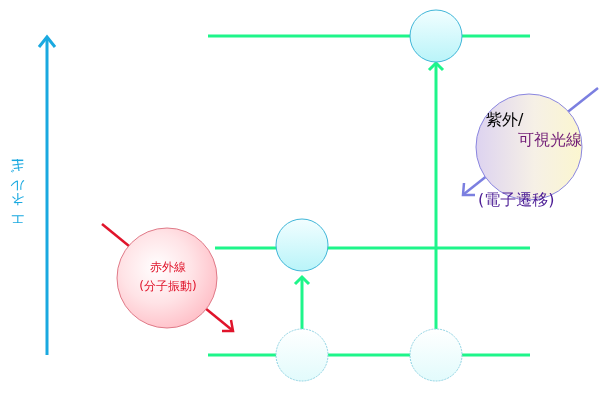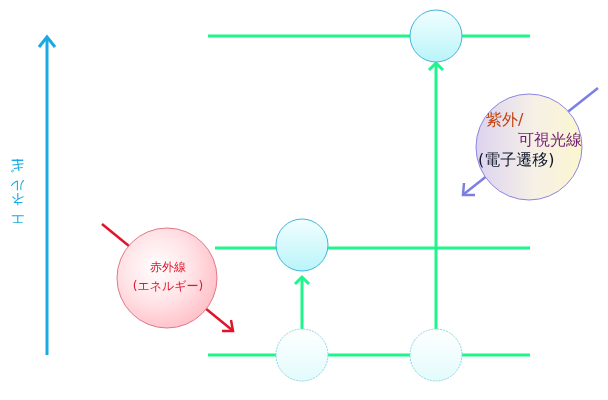--- a/index.html
+++ b/index.html
@@ -5,23 +5,23 @@
   html, body { margin:0; padding:0; background:#ffffff; }
   body { width:608px; height:400px; position:relative; overflow:hidden;
          font-family:"DejaVu Sans", sans-serif; }
   svg { position:absolute; left:0; top:0; }
   .lbl { position:absolute; text-align:center; white-space:nowrap; }
   .energy-label { position:absolute; left:8px; top:150px; width:20px; height:100px;
     color:#1aa9e0; font-size:14px; writing-mode:vertical-rl; transform:rotate(180deg);
     text-align:center; }
   .ir-label { left:118px; top:258px; width:100px; font-size:12px; line-height:19px; color:#e0142b; }
   .uv-label { left:476px; top:110px; width:120px; font-size:16px; line-height:20px; }
-  .uv-l1 { color:#c2410c; display:block; text-align:left; padding-left:10px; }
+  .uv-l1 { color:#000000; display:block; text-align:left; padding-left:10px; }
   .uv-l2 { color:#701a75; display:block; text-align:right; padding-right:14px; }
-  .uv-l3 { color:#0f172a; display:block; text-align:left; padding-left:2px; }
+  .uv-l3 { color:#4c1d95; display:block; text-align:left; padding-left:2px;margin-top:40px; }
 </style>
 </head>
 <body>
 
 <svg width="608" height="400">
   <defs>
     <linearGradient id="eg" x1="0" y1="0" x2="0" y2="1">
       <stop offset="0" stop-color="#f2feff"></stop>
       <stop offset="1" stop-color="#b9f4f9"></stop>
     </linearGradient>
@@ -76,20 +76,20 @@
     <line x1="598" y1="88" x2="464" y2="194"></line>
     <polyline points="464,183 463,195 475,195"></polyline>
   </g>
   <circle cx="529" cy="147" r="53" fill="url(#ug)" stroke="#8a86e0" stroke-width="1"></circle>
 </svg>
 
 <div class="energy-label">エネルギー</div>
 
 <div class="lbl ir-label">
   <div>赤外線</div>
-  <div>(エネルギー)</div>
+  <div>(分子振動)</div>
 </div>
 
 <div class="lbl uv-label">
   <span class="uv-l1">紫外/</span>
   <span class="uv-l2">可視光線</span>
   <span class="uv-l3">(電子遷移)</span>
 </div>
 
 </body></html>

